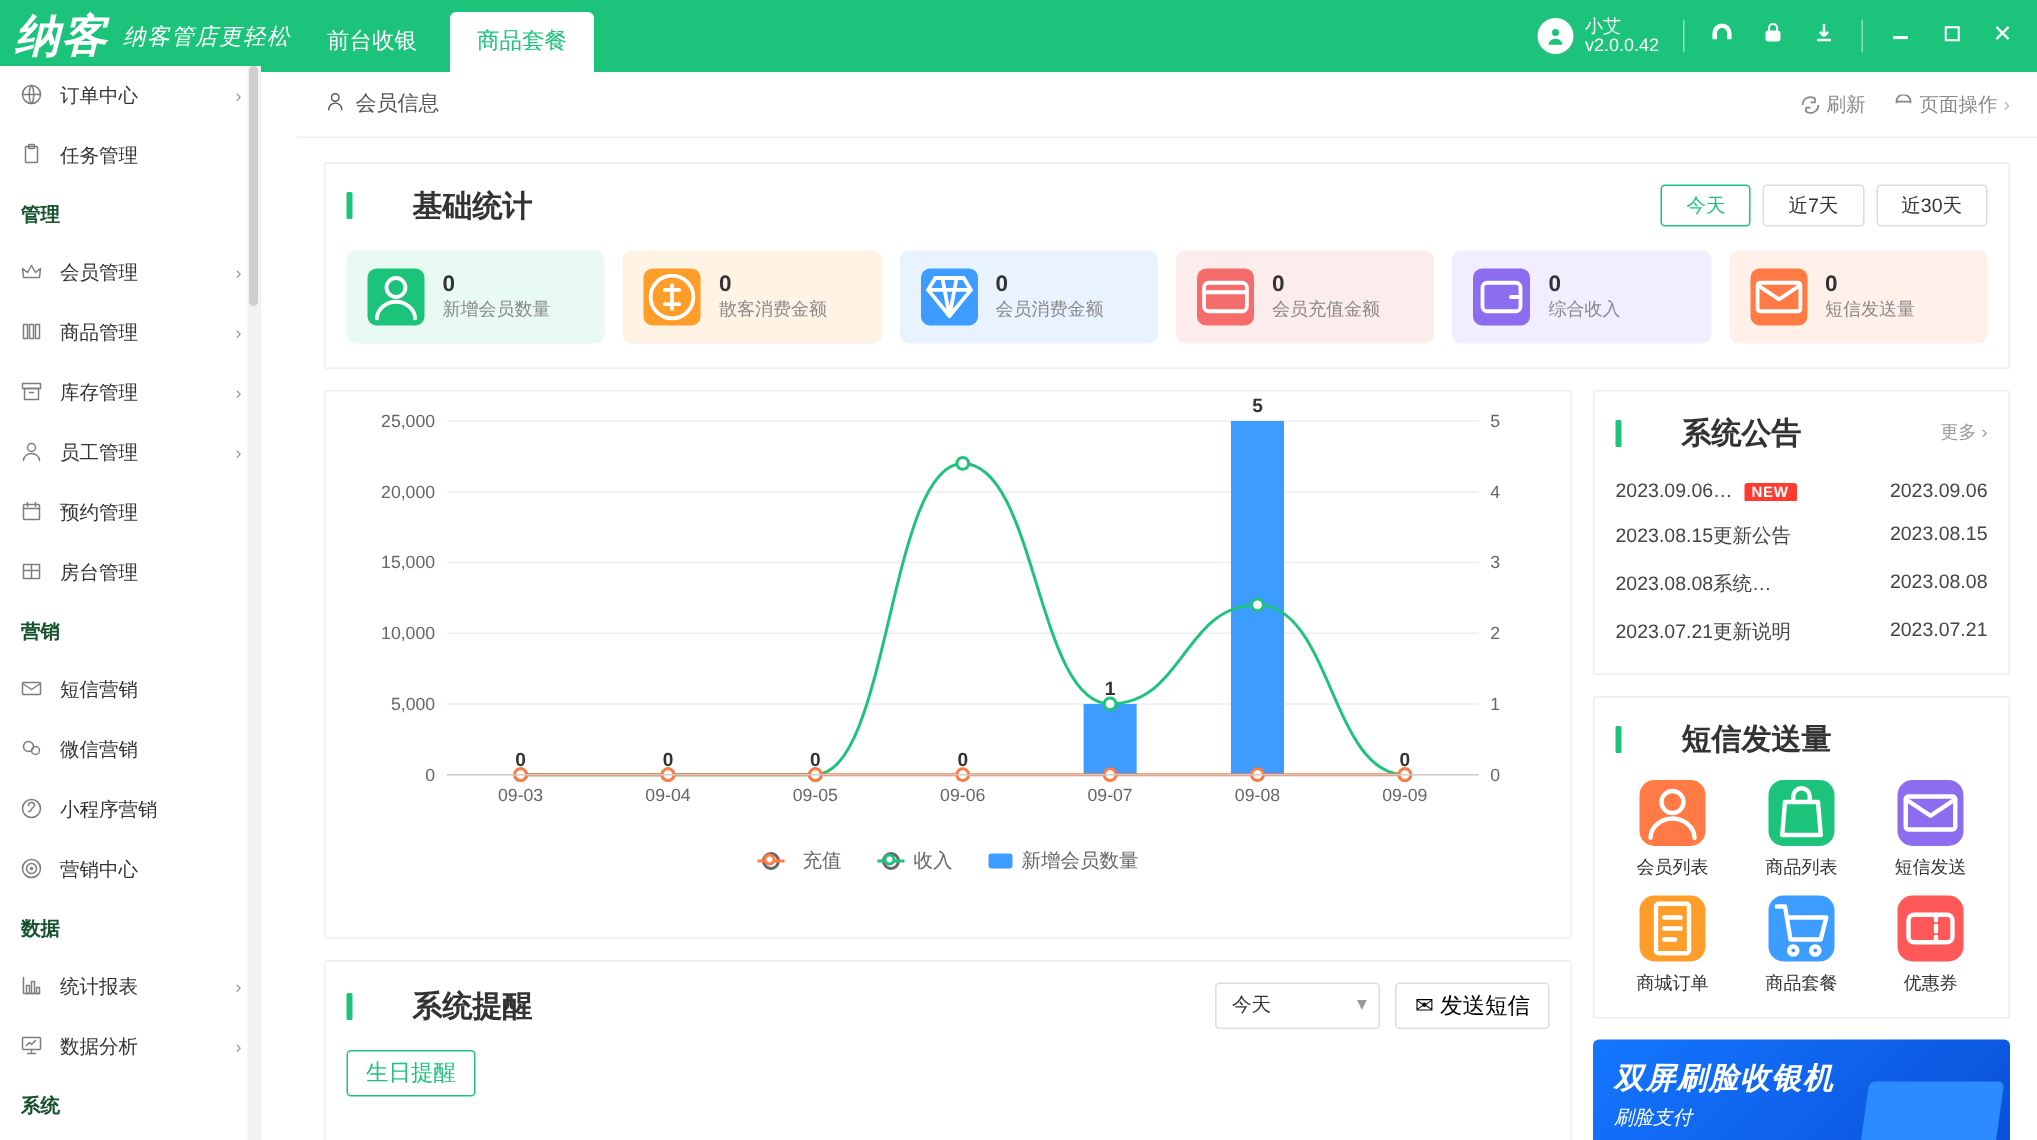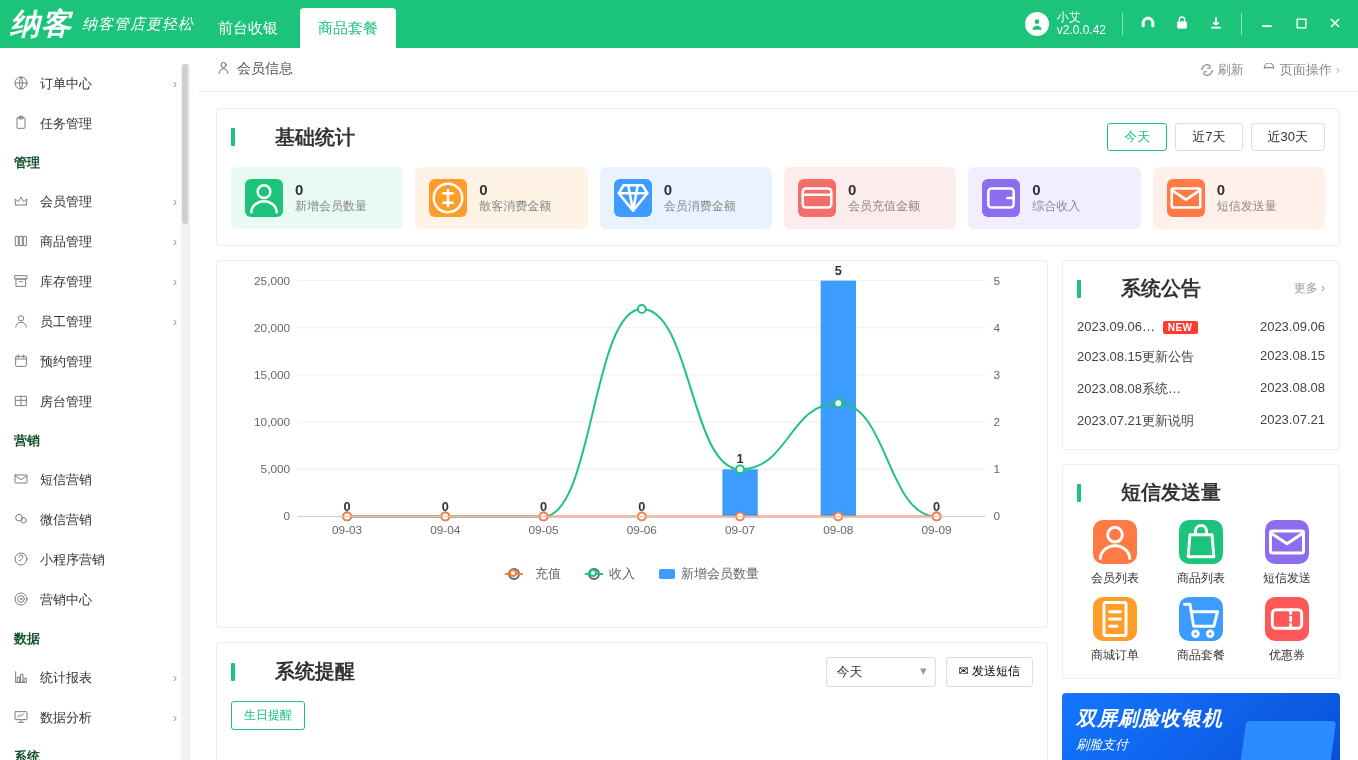--- a/index.html
+++ b/index.html
@@ -15,21 +15,21 @@
 .top-nav .tab.active { background: #fff; color: #1cc37a; }
 .header-right { margin-left: auto; display: flex; align-items: center; gap: 16px; }
 .user-block { display: flex; align-items: center; gap: 8px; }
 .avatar { width: 24px; height: 24px; border-radius: 50%; background: #fff; display: inline-flex; align-items: center; justify-content: center; color: #1cc37a; font-size: 14px; }
 .user-texts { display: flex; flex-direction: column; line-height: 1.1; font-size: 12px; }
 .vline { width: 1px; height: 22px; background: rgba(255,255,255,.5); }
 .win-icon { width: 18px; text-align: center; font-size: 15px; cursor: pointer; }
 .win-icon svg { fill: #fff; stroke: #fff; }
 
 
-.sidebar { position: absolute; top: 64px; left: 0; bottom: 0; width: 190px; border-right: 1px solid #eee; overflow-y: auto; background: #fff; }
+.sidebar { position: absolute; top: 44px; left: 0; bottom: 0; width: 174px; border-right: 1px solid #eee; overflow-y: auto; background: #fff; }
 .side-scroll { width: 8px; background: #f2f2f2; position: absolute; right: 0; top: 0; bottom: 0; }
 .side-scroll::before { content: ""; position: absolute; left: 1px; top: 0; width: 6px; height: 160px; background: #cfcfcf; border-radius: 3px; }
 .side-item { height: 40px; display: flex; align-items: center; padding: 0 12px; cursor: pointer; color: #333; gap: 10px; }
 .side-item .chev { margin-left: auto; color: #999; font-size: 12px; }
 .side-group { padding: 10px 14px; color: #14532d; font-weight: bold; }
 .side-icon { width: 18px; text-align: center; color: #7d7d7d; }
 .side-icon svg { width: 16px; height: 16px; fill: none; stroke: #7d7d7d; stroke-width: 1.5; }
 
 
 .content { position: absolute; top: 48px; left: 198px; right: 0; bottom: 0; overflow: hidden; }
@@ -89,21 +89,21 @@
 .quick-grid { display: grid; grid-template-columns: repeat(3, 1fr); gap: 10px 10px; padding: 4px 14px 14px; }
 .quick { display: flex; flex-direction: column; align-items: center; gap: 6px; cursor: pointer; }
 .qicon { width: 44px; height: 44px; border-radius: 10px; display: flex; align-items: center; justify-content: center; color: #fff; font-size: 20px; }
 .qtxt { font-size: 12px; }
 
 
 .remind-card { grid-column: 1; }
 .remind-body { padding: 4px 14px 14px; display: flex; gap: 10px; align-items: center; }
 .select { border: 1px solid #ddd; border-radius: 3px; padding: 5px 26px 5px 10px; font-size: 13px; position: relative; cursor: pointer; min-width: 110px; }
 .select::after { content: "▾"; position: absolute; right: 8px; color: #999; }
-.btn { border: 1px solid #ddd; border-radius: 3px; padding: 5px 12px; font-size: 12px; background: #fff; cursor: pointer; }
+.btn { border: 1px solid #ddd; border-radius: 3px; padding: 5px 12px; font-size: 15px; background: #fff; cursor: pointer; }
 .btn-green { border-color: #1cc37a; color: #1cc37a; }
 
 
 .ad-card { grid-column: 2; border: none; padding: 0; }
 .ad { background: linear-gradient(135deg, #1476ff 0%, #0a4fd8 100%); color: #fff; border-radius: 4px; padding: 12px 14px 6px; height: 82px; overflow: hidden; position: relative; }
 .ad .big { font-size: 20px; font-weight: bold; font-style: italic; letter-spacing: 1px; }
 .ad .sm { font-size: 13px; margin-top: 4px; font-style: italic; }
 .ad-deco { position: absolute; right: 8px; bottom: -6px; width: 90px; height: 60px; background: #2b8bff; border-radius: 4px; transform: skewX(-8deg); }
 
 .side-card-stack { grid-column: 2; grid-row: 2 / span 2; display: flex; flex-direction: column; gap: 14px; }

